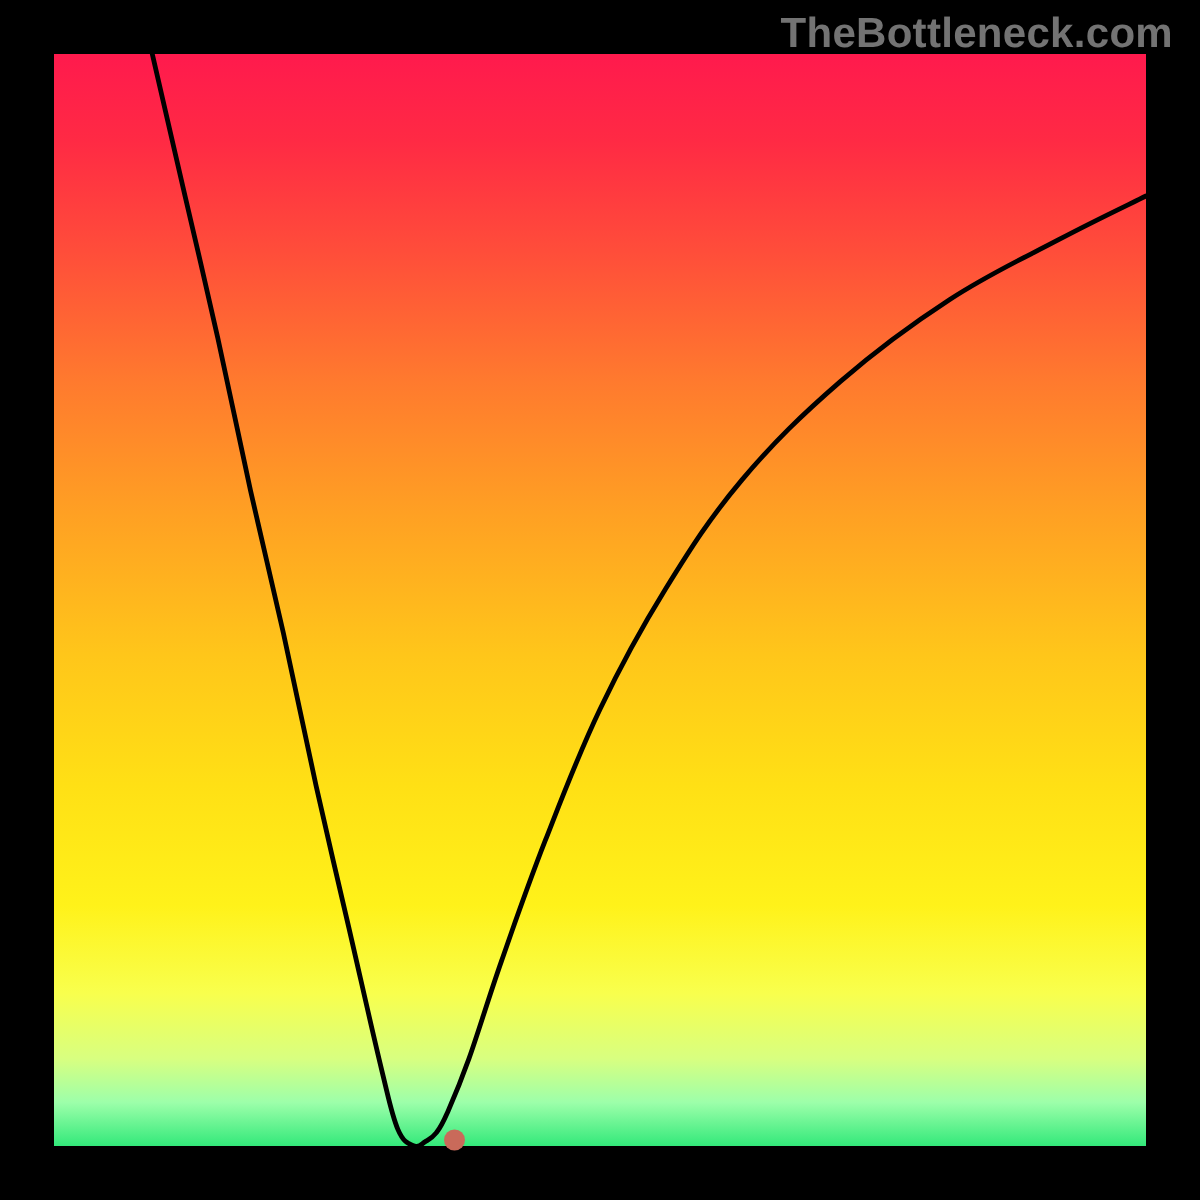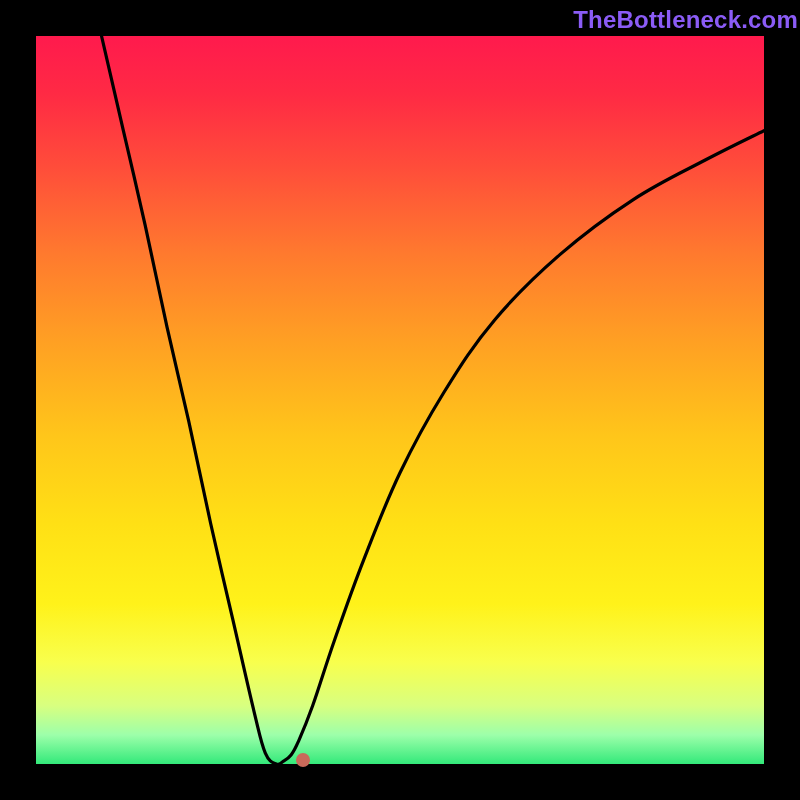--- a/index.html
+++ b/index.html
@@ -27,25 +27,25 @@
       #fff21a 78%,
       #f8ff4d 86%,
       #d8ff80 92%,
       #9dffaa 96%,
       #33e97a 100%
     );
   }
   .watermark {
     position: absolute;
     top: 6px;
-    right: 2px;
+    right: 18px;
     font-family: Arial, Helvetica, sans-serif;
-    font-size: 24px;
+    font-size: 28px;
     font-weight: 600;
-    color: #8b5cf6;
+    color: #737373;
     letter-spacing: 0.2px;
   }
   .curve {
     position: absolute;
     left: 36px;
     top: 36px;
     width: 728px;
     height: 728px;
     pointer-events: none;
   }

